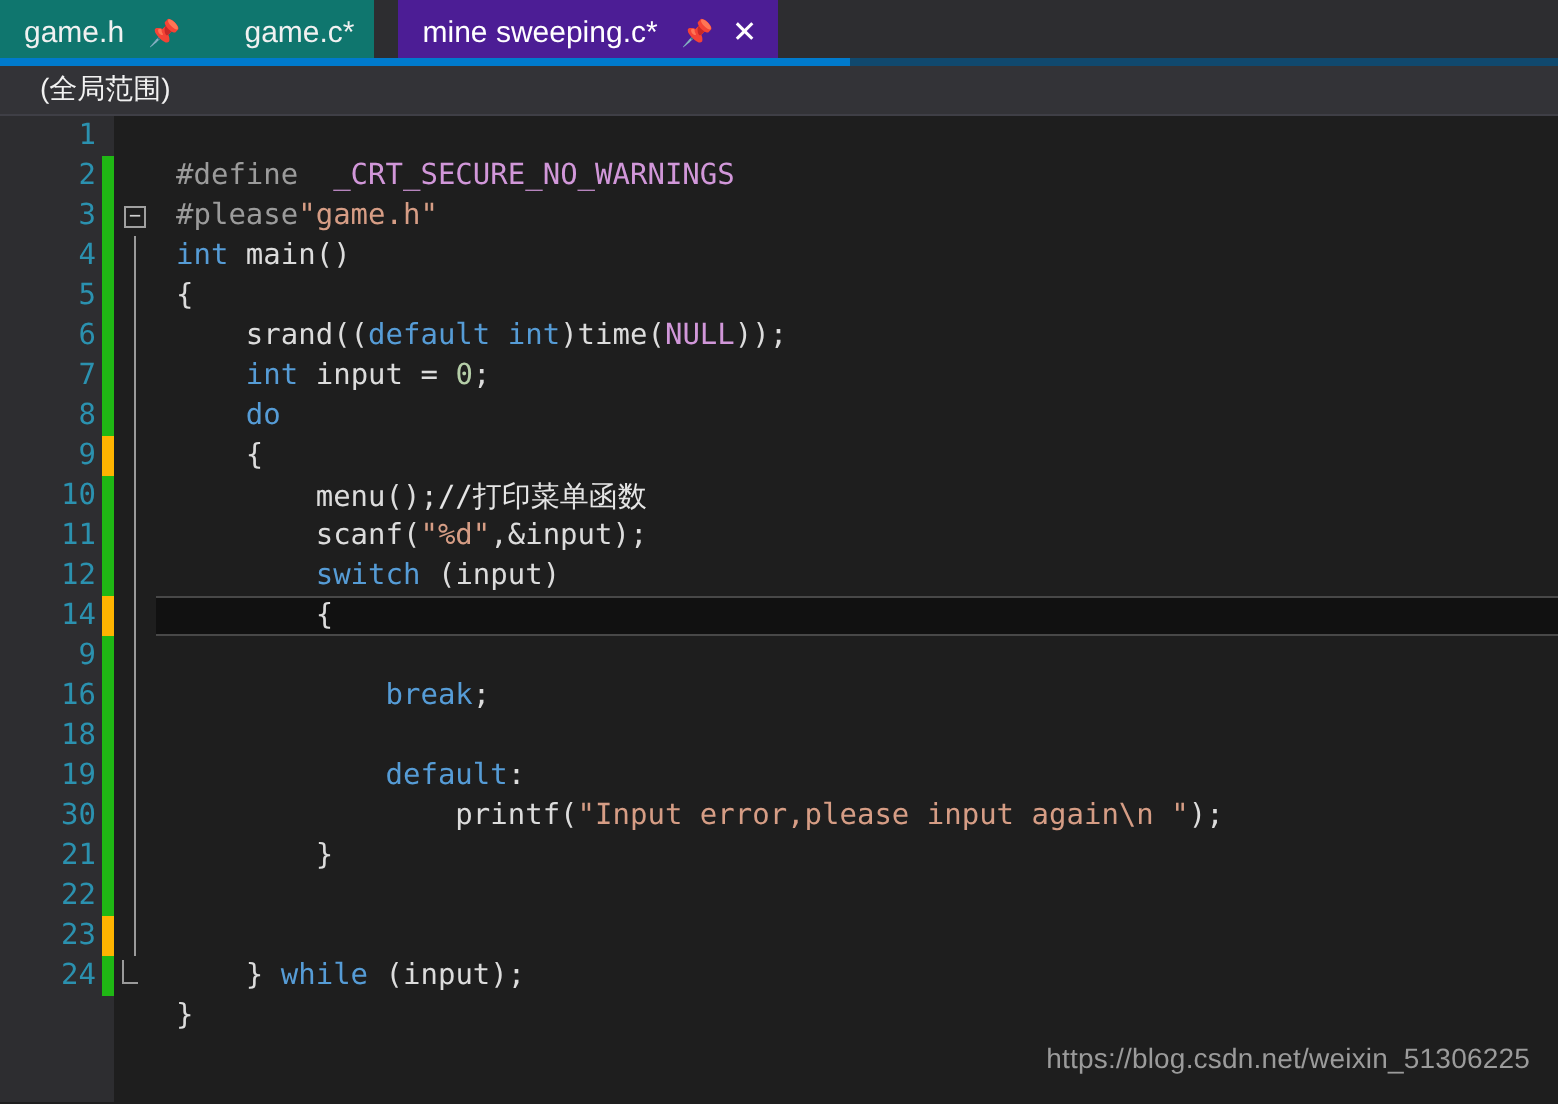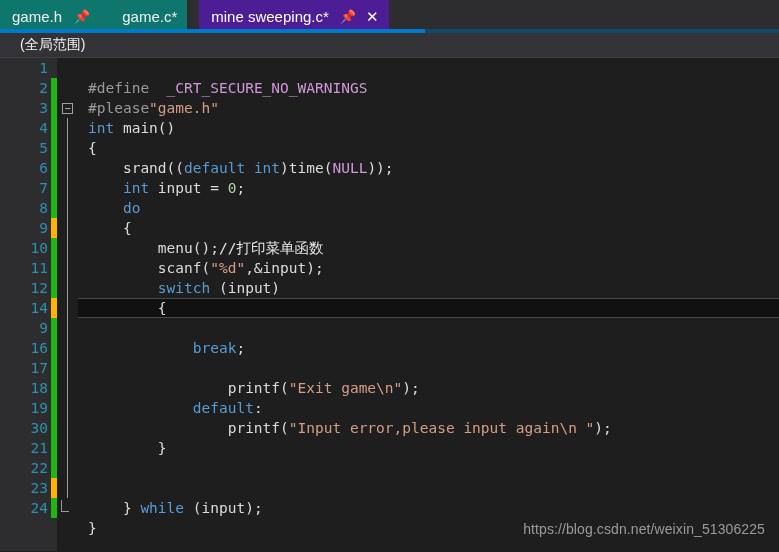--- a/index.html
+++ b/index.html
@@ -244,21 +244,20 @@
       <div class="row"><span class="lineno">6</span><span class="changebar green"></span><span class="fold"><span class="fold-line"></span></span><span class="code">    <span class="kw">int</span> input = <span class="num">0</span>;</span></div>
       <div class="row"><span class="lineno">7</span><span class="changebar green"></span><span class="fold"><span class="fold-line"></span></span><span class="code">    <span class="kw">do</span></span></div>
       <div class="row"><span class="lineno">8</span><span class="changebar green"></span><span class="fold"><span class="fold-line"></span></span><span class="code">    {</span></div>
       <div class="row"><span class="lineno">9</span><span class="changebar orange"></span><span class="fold"><span class="fold-line"></span></span><span class="code">        menu();<span class="cmt">//打印菜单函数</span></span></div>
       <div class="row"><span class="lineno">10</span><span class="changebar green"></span><span class="fold"><span class="fold-line"></span></span><span class="code">        scanf(<span class="str">"%d"</span>,&amp;input);</span></div>
       <div class="row"><span class="lineno">11</span><span class="changebar green"></span><span class="fold"><span class="fold-line"></span></span><span class="code">        <span class="kw">switch</span> (input)</span></div>
       <div class="row"><span class="lineno">12</span><span class="changebar green"></span><span class="fold"><span class="fold-line"></span></span><span class="code">        {</span></div>
       <div class="row current"><div class="hl"></div><span class="lineno">14</span><span class="changebar orange"></span><span class="fold"><span class="fold-line"></span></span></div>
       <div class="row"><span class="lineno">9</span><span class="changebar green"></span><span class="fold"><span class="fold-line"></span></span><span class="code">            <span class="kw">break</span>;</span></div>
       <div class="row"><span class="lineno">16</span><span class="changebar green"></span><span class="fold"><span class="fold-line"></span></span></div>
-      <div class="row"><span class="lineno">17</span><span class="changebar green"></span><span class="fold"><span class="fold-line"></span></span><span class="code">                printf(<span class="str">"Exit game\n"</span>);</span></div>
       <div class="row"><span class="lineno">18</span><span class="changebar green"></span><span class="fold"><span class="fold-line"></span></span><span class="code">            <span class="kw">default</span>:</span></div>
       <div class="row"><span class="lineno">19</span><span class="changebar green"></span><span class="fold"><span class="fold-line"></span></span><span class="code">                printf(<span class="str">"Input error,please input again\n "</span>);</span></div>
       <div class="row"><span class="lineno">30</span><span class="changebar green"></span><span class="fold"><span class="fold-line"></span></span><span class="code">        }</span></div>
       <div class="row"><span class="lineno">21</span><span class="changebar green"></span><span class="fold"><span class="fold-line"></span></span><span class="code">&nbsp;</span></div>
       <div class="row"><span class="lineno">22</span><span class="changebar green"></span><span class="fold"><span class="fold-line"></span></span><span class="code">&nbsp;</span></div>
       <div class="row"><span class="lineno">23</span><span class="changebar orange"></span><span class="fold"><span class="fold-line"></span></span><span class="code">    } <span class="kw">while</span> (input);</span></div>
       <div class="row"><span class="lineno">24</span><span class="changebar green"></span><span class="fold"><span class="fold-elbow"></span></span><span class="code">}</span></div>
     </div>
   <div class="watermark">https://blog.csdn.net/weixin_51306225</div>
 </div>

